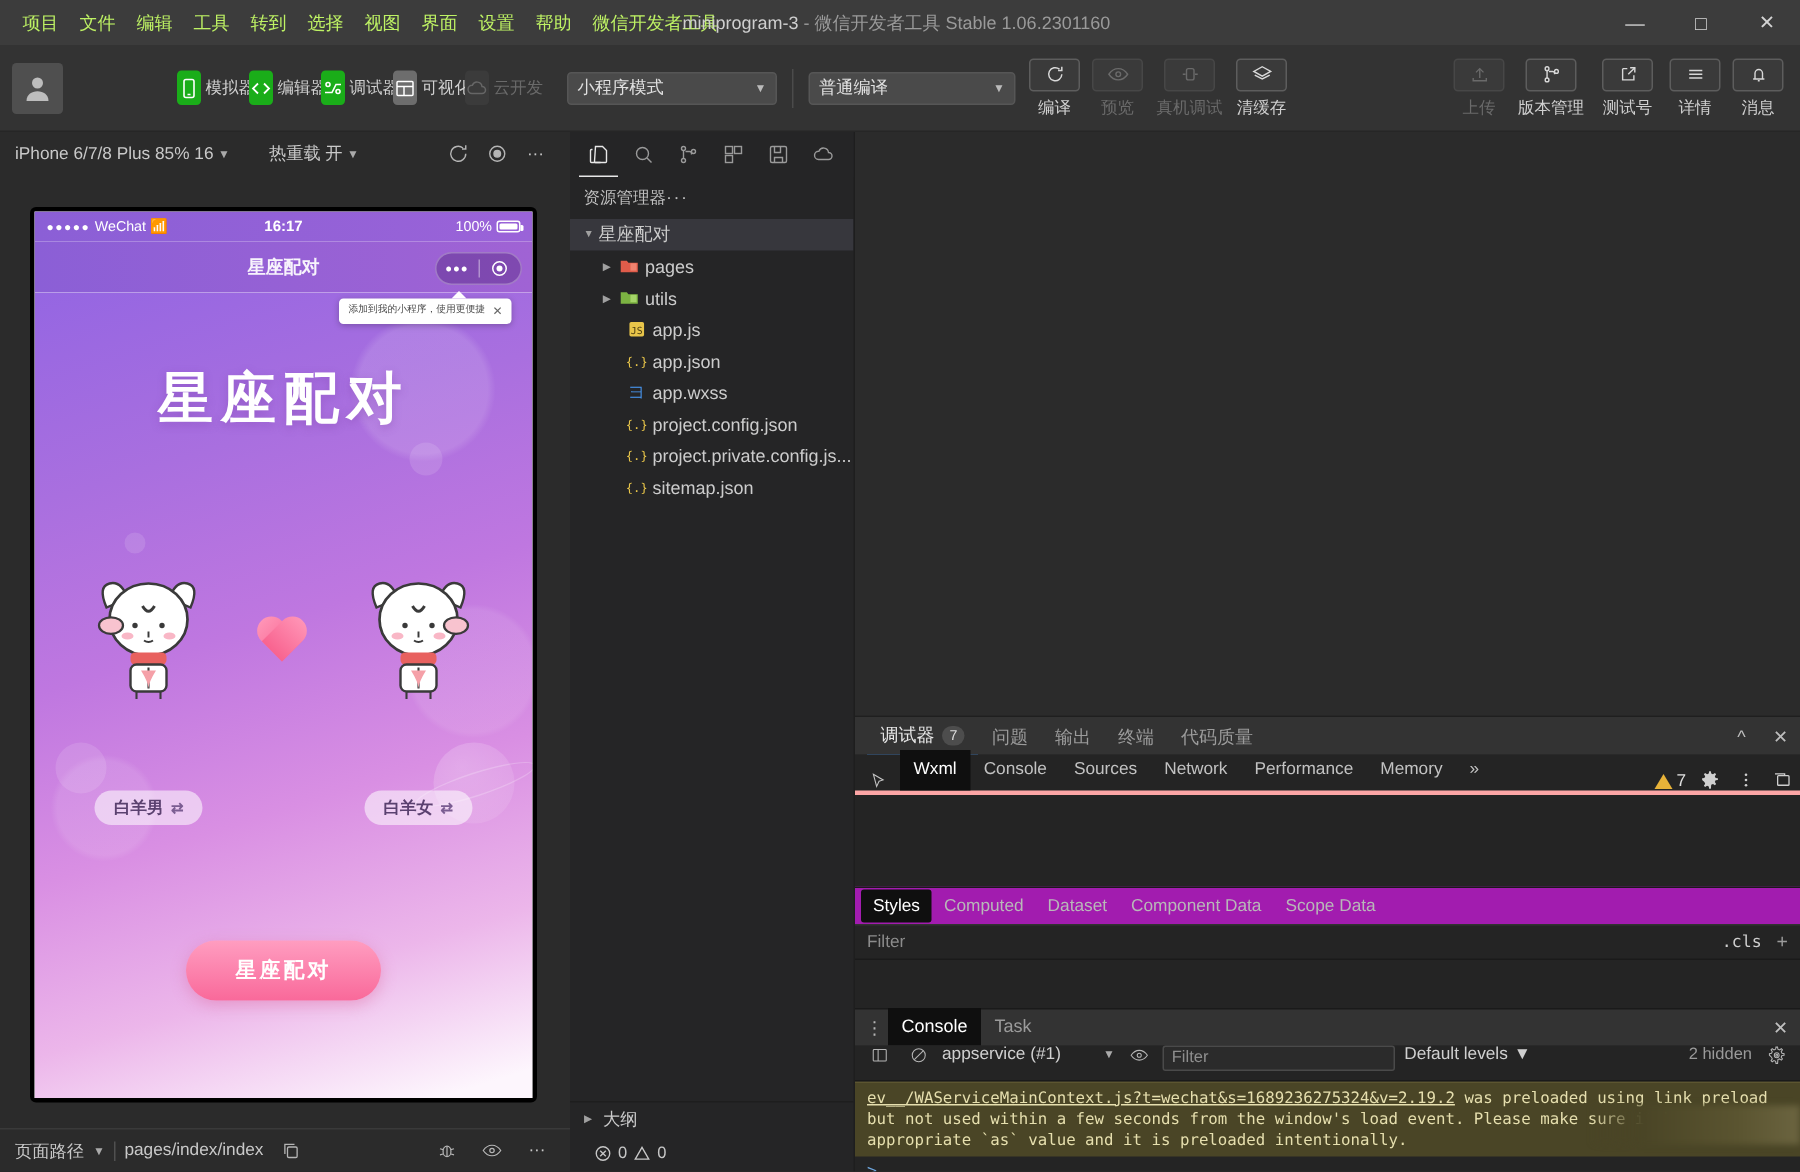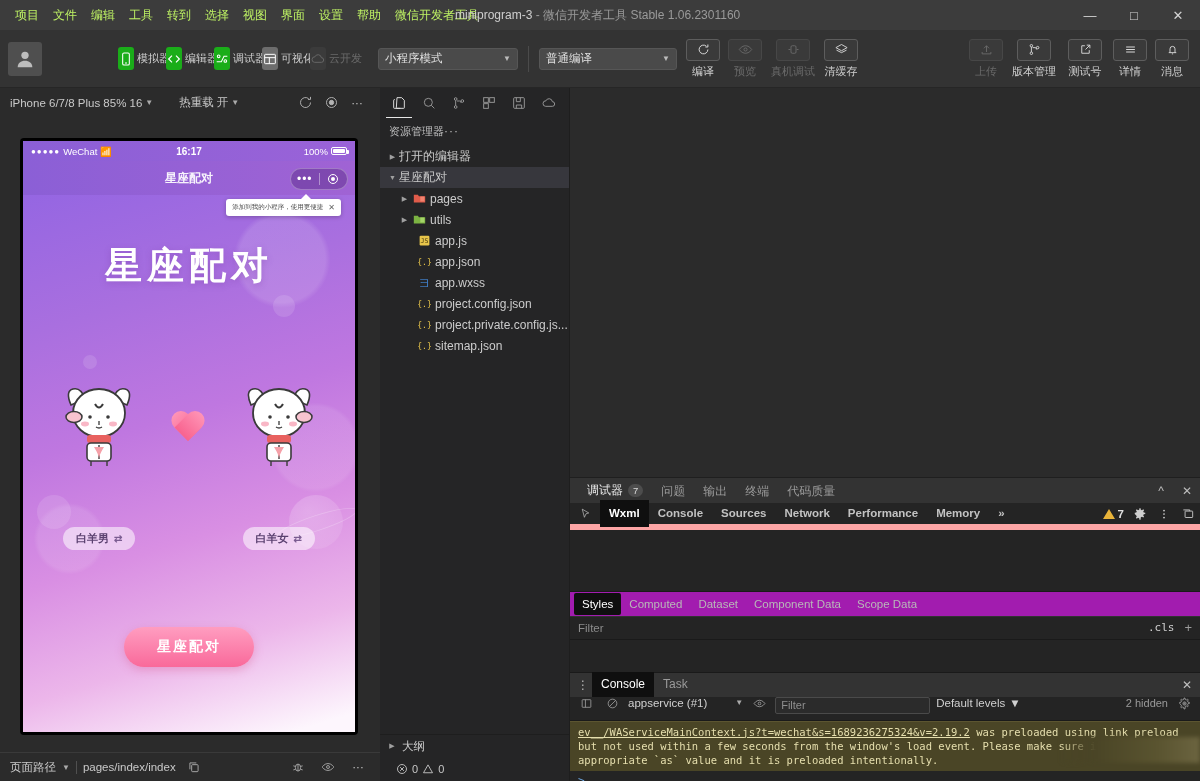--- a/index.html
+++ b/index.html
@@ -223,22 +223,22 @@
     height: 26px; background: #333; display: flex; align-items: center; padding-left: 8px;
     border-top: 1px solid #1f1f1f; font-size: 12px; color: #9b9b9b; gap: 0;
   }
   .dt-tab { padding: 0 9px; line-height: 26px; height: 26px; display: flex; align-items: center; gap: 5px; }
   .dt-tab.active { color: #e8e8e8; border-bottom: 1.5px solid #4a9eff; }
   .badge7 { background: #4d4d4d; color: #ddd; border-radius: 8px; font-size: 9.5px; padding: 0 5px; line-height: 13px; }
   .dt-tabs .spacer { flex: 1; }
   .dt-tabs .ic { width: 26px; text-align: center; color: #bdbdbd; font-size: 12px; }
 
   .dev-strip {
-    height: 27px; background: #242424; display: flex; align-items: center;
-    border-bottom: 6px solid #fca5a5; font-size: 11.5px; color: #c2c2c2; font-weight: bold;
+    height: 27px; background: #242424; display: flex; align-items: flex-end;
+    border-bottom: 3px solid #fca5a5; font-size: 11.5px; color: #c2c2c2;
   }
   .dev-strip .ptr { width: 30px; display: flex; align-items: center; justify-content: center; }
   .dev-strip .ptr svg { width: 13px; height: 13px; fill: none; stroke: #c2c2c2; stroke-width: 1.3; }
   .dtab { padding: 0 9px; line-height: 27px; }
   .dtab.active { background: #0f0f0f; color: #fff; }
   .dev-strip .spacer { flex: 1; }
   .warnbox { display: flex; align-items: center; gap: 3px; color: #e0e0e0; margin-right: 4px; }
   .warn-tri { width: 0; height: 0; border-left: 6px solid transparent; border-right: 6px solid transparent; border-bottom: 10px solid #e8b339; position: relative; }
   .dev-strip .rbtn { width: 24px; display: flex; align-items: center; justify-content: center; }
   .dev-strip .rbtn svg { width: 14px; height: 14px; }
@@ -696,24 +696,20 @@
             </svg>
         </div>
       </div>
 
       <div class="exp-head">
         <span class="t">资源管理器</span>
         <span class="d">···</span>
       </div>
 
       <div class="tree">
-        <div class="trow">
-          <span class="arrow">▶</span>
-          <span class="nm">打开的编辑器</span>
-        </div>
         <div class="trow sel">
           <span class="arrow">▼</span>
           <span class="nm">星座配对</span>
         </div>
 
         <div class="trow tind1">
           <span class="arrow">▶</span>
           <span class="fic">
             <svg viewBox="0 0 16 16">
                 <path d="M1 3.5h5l1.3 1.6H15V13H1z" fill="#e05c4a"></path>

